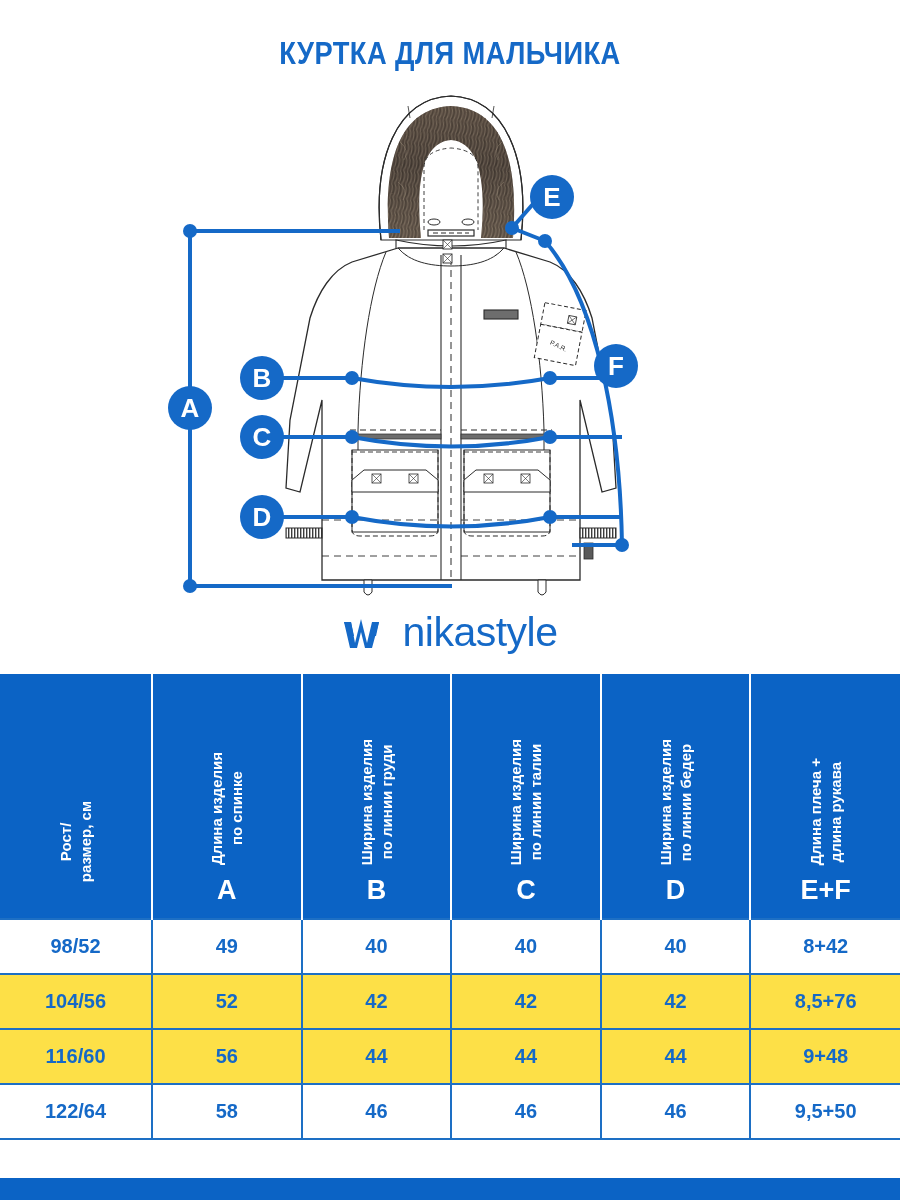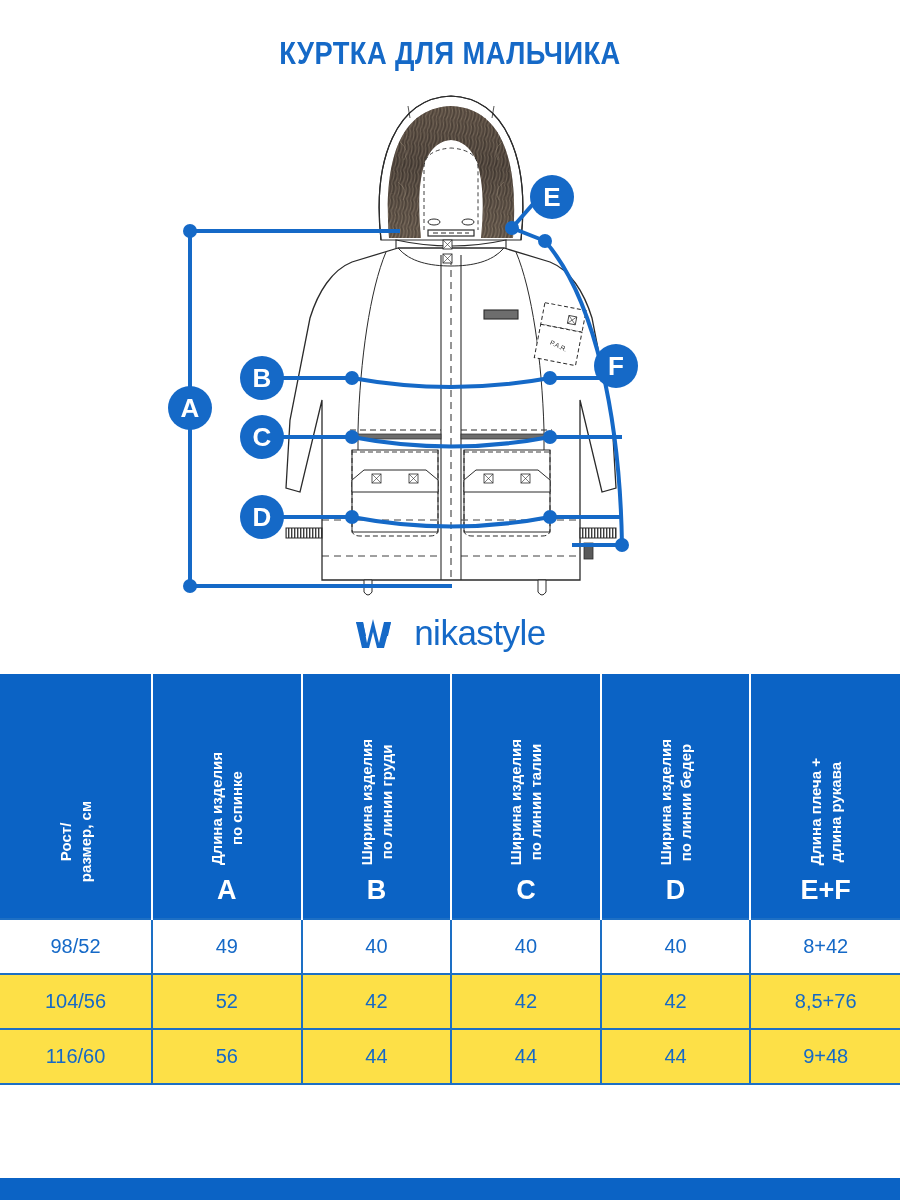--- a/index.html
+++ b/index.html
@@ -29,21 +29,21 @@
   .illus svg{display:block;}
 
   
   .logo{
     position:absolute;left:0;top:604px;width:900px;height:56px;
     display:flex;align-items:center;justify-content:center;gap:14px;
   }
   .logo-mark{display:block;}
   .logo-text{
     font-family:"Liberation Sans",sans-serif;
-    font-size:35px;font-weight:normal;color:#1569c7;
+    font-size:41px;font-weight:normal;color:#1569c7;
     letter-spacing:-0.5px;line-height:1;
   }
 
   
   .tbl{
     position:absolute;left:0;top:674px;width:900px;
     border-collapse:collapse;table-layout:fixed;
   }
   .tbl col.c0{width:152px;}
   .tbl col.cx{width:149.6px;}
@@ -81,21 +81,21 @@
     font-size:15px;font-weight:bold;
     line-height:1.32;text-align:center;
     white-space:pre-line;
     margin-bottom:30px;
   }
 
   .tbl td{
     height:51px;
     text-align:center;
     vertical-align:middle;
-    font-size:20px;font-weight:normal;
+    font-size:20px;font-weight:bold;
     color:#1569c7;
     border:2px solid #1d6fc4;
     background:#ffffff;
   }
   .tbl tr.alt td{background:#fde047;}
   .tbl td.first{font-size:20px;}
   .tbl tbody tr td:first-child{border-left:none;}
   .tbl tbody tr td:last-child{border-right:none;}
 
   .footbar{
@@ -412,17 +412,25 @@
         <td>8,5+76</td>
       </tr>
       <tr class="alt">
         <td class="first">116/60</td>
         <td>56</td>
         <td>44</td>
         <td>44</td>
         <td>44</td>
         <td>9+48</td>
       </tr>
+      <tr>
+        <td class="first">122/64</td>
+        <td>58</td>
+        <td>46</td>
+        <td>46</td>
+        <td>46</td>
+        <td>9,5+50</td>
+      </tr>
     </tbody>
   </table>
 
   <div class="footbar"></div>
 </div>
 
 </body></html>

